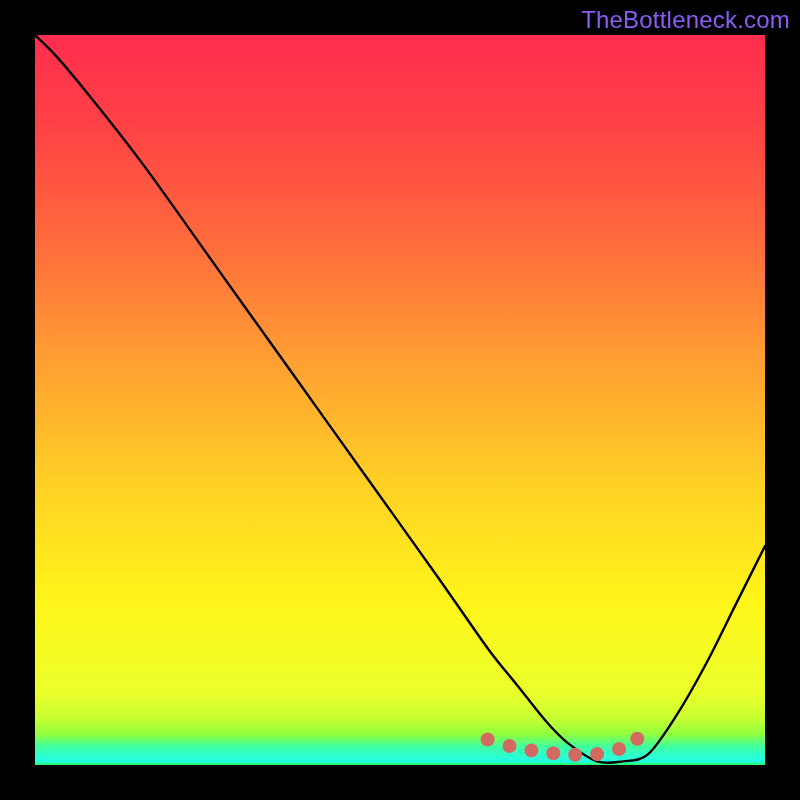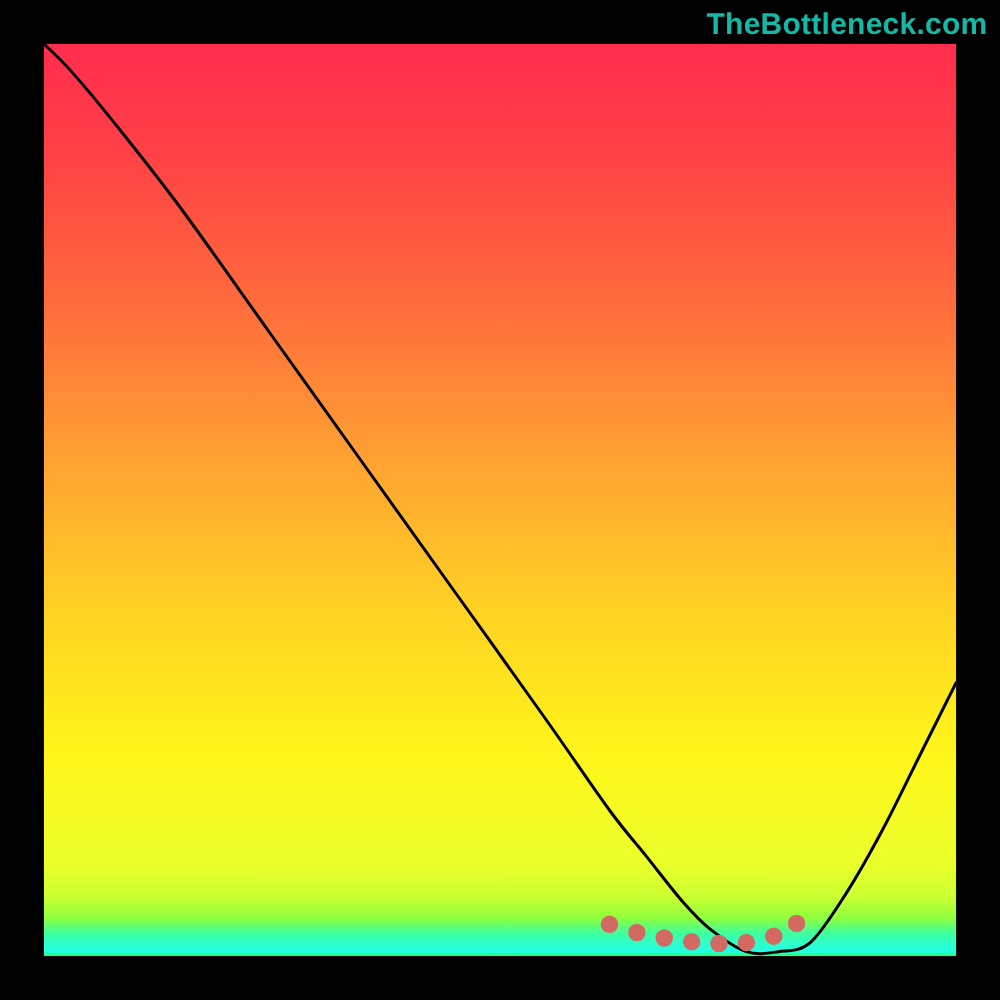--- a/index.html
+++ b/index.html
@@ -14,23 +14,23 @@
   .frame {
     position: absolute;
     left: 0; top: 0;
     width: 800px; height: 800px;
     background: #000;
   }
   .watermark {
     position: absolute;
     top: 6px;
     right: 10px;
-    color: #14b8a6;
+    color: #8b5cf6;
     font-size: 24px;
-    font-weight: 700;
+    font-weight: 400;
     letter-spacing: 0.2px;
     user-select: none;
   }
   .plot {
     position: absolute;
     left: 35px;
     top: 35px;
     width: 730px;
     height: 730px;
   }

